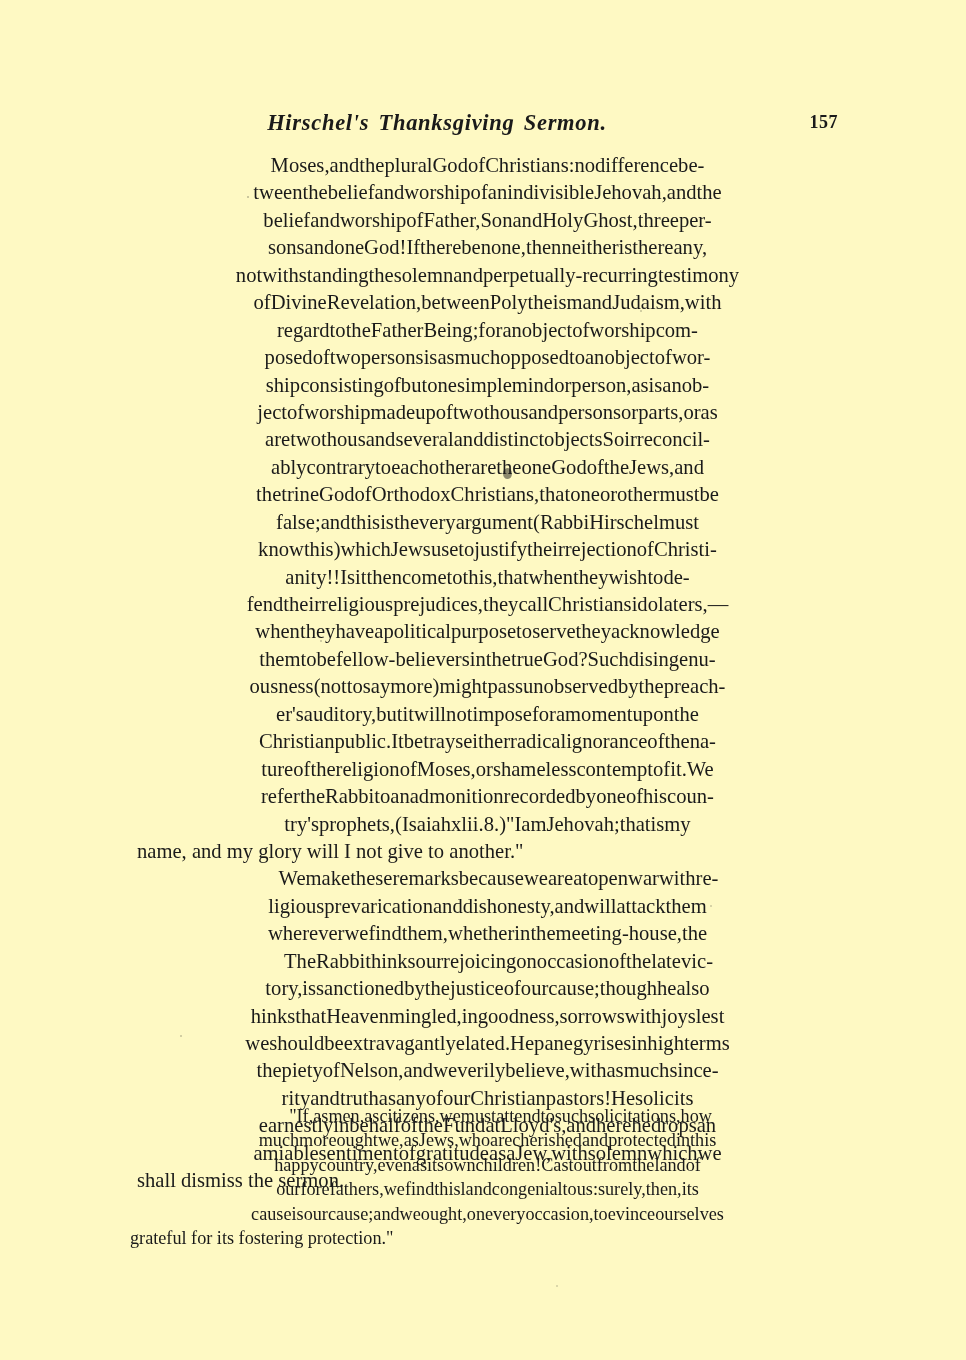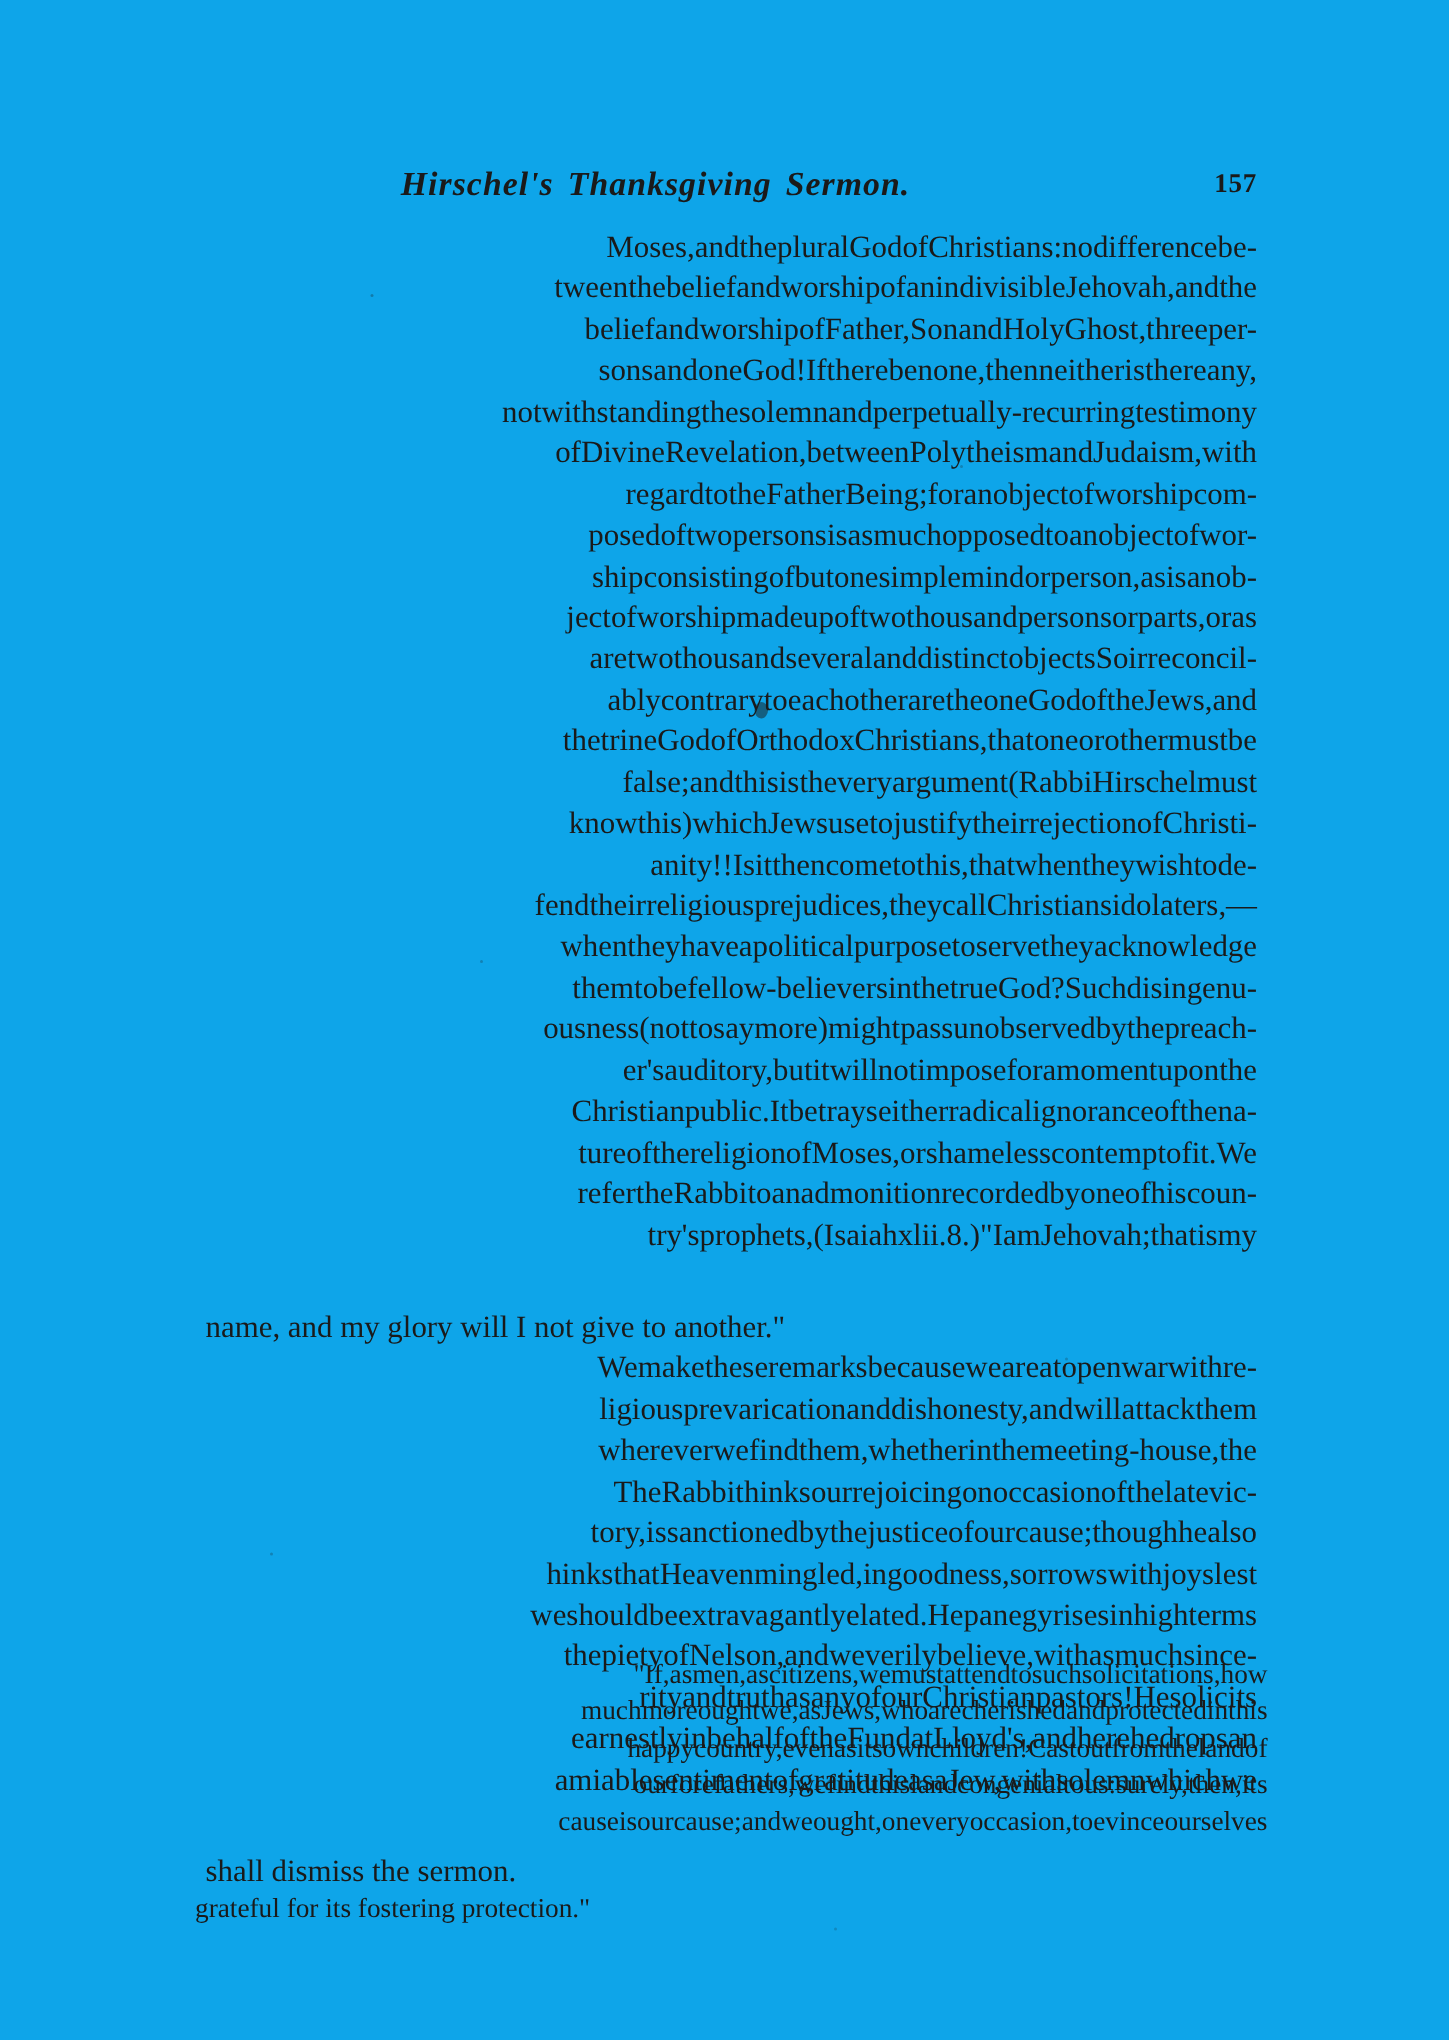--- a/index.html
+++ b/index.html
@@ -16,21 +16,21 @@
     font-family: "Liberation Serif", "DejaVu Serif", serif;
     color: #1a1a1a;
     -webkit-font-smoothing: antialiased;
   }
 
   .page {
     position: absolute;
     left: 0; top: 0;
     width: 966px;
     height: 1360px;
-    background: #0ea5e9;
+    background: #fef9c3;
   }
 
   
   .running-head {
     position: absolute;
     left: 137px;
     top: 110px;
     width: 701px;
     height: 34px;
   }
@@ -72,27 +72,26 @@
     line-height: 27.45px;
     text-align: justify;
     text-align-last: justify;
     white-space: nowrap;
     overflow: visible;
   }
   
   .ln.flush {
     text-align: right;
     text-align-last: left;
-    margin-top: 34px;
   }
 
   
   .just {
     display: flex;
-    justify-content: flex-end;
+    justify-content: center;
     width: 100%;
   }
   .just.lead {
     padding-left: 22px;
     box-sizing: border-box;
   }
   .just > i {
     font-style: normal;
   }
 

